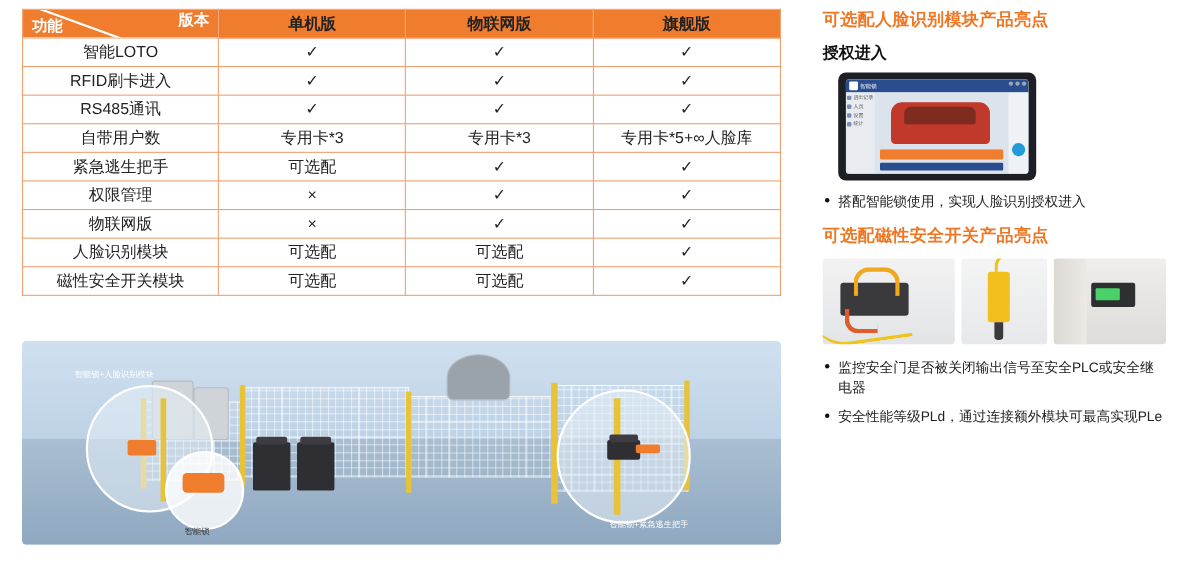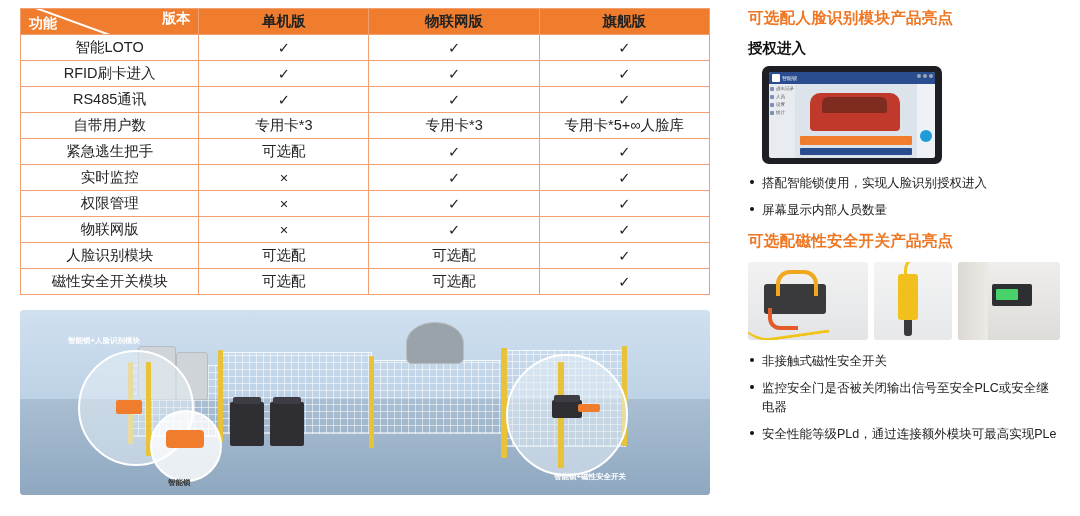--- a/index.html
+++ b/index.html
@@ -86,21 +86,20 @@
   
   .illus {
     position: absolute;
     left: 20px;
     top: 310px;
     width: 690px;
     height: 185px;
     border-radius: 4px;
     overflow: hidden;
     background: linear-gradient(180deg, #cfe0ef 0%, #bed2e6 48%, #9fb7cd 49%, #92abc3 100%);
-    font-weight: bold;
   }
   .illus .floor {
     position: absolute;
     left: 0; top: 48%;
     width: 100%; height: 52%;
     background: linear-gradient(180deg, #a9bed2 0%, #8fa8c0 100%);
   }
   .illus .fence {
     position: absolute;
     background:
@@ -407,26 +406,20 @@
           <td>专用卡*3</td>
           <td>专用卡*5+∞人脸库</td>
         </tr>
         <tr>
           <td>紧急逃生把手</td>
           <td>可选配</td>
           <td>✓</td>
           <td>✓</td>
         </tr>
         <tr>
-          <td>实时监控</td>
-          <td>×</td>
-          <td>✓</td>
-          <td>✓</td>
-        </tr>
-        <tr>
           <td>权限管理</td>
           <td>×</td>
           <td>✓</td>
           <td>✓</td>
         </tr>
         <tr>
           <td>物联网版</td>
           <td>×</td>
           <td>✓</td>
           <td>✓</td>
@@ -477,21 +470,21 @@
     <div class="circle-zoom" style="left:130px; top:100px; width:68px; height:68px; background:rgba(255,255,255,.8);">
       <div class="lockdev" style="left:14px; top:18px; width:38px; height:18px; border-radius:4px;"></div>
     </div>
     <div class="cap cap-dark" style="left:148px; top:168px;">智能锁</div>
 
     <div class="circle-zoom" style="left:486px; top:44px; width:118px; height:118px;">
       <div class="post" style="left:50px; top:6px; width:6px; height:106px;"></div>
       <div class="box" style="left:44px; top:44px; width:30px; height:18px;"></div>
       <div class="lockdev" style="left:70px; top:48px; width:22px; height:8px;"></div>
     </div>
-    <div class="cap" style="left:534px; top:162px;">智能锁+磁性安全开关</div>
+    <div class="cap" style="left:534px; top:162px;">智能锁+紧急逃生把手</div>
   </div>
 
   <div class="right-col">
 
     <h2 class="sec-title">可选配人脸识别模块产品亮点</h2>
     <h3 class="sub-title">授权进入</h3>
 
     <div class="device-shot">
       <div class="screen">
         <div class="ds-top">
@@ -529,21 +522,20 @@
           </div>
           <div class="ds-right">
             <div class="ds-btn"></div>
           </div>
         </div>
       </div>
     </div>
 
     <ul class="bullets">
       <li>搭配智能锁使用，实现人脸识别授权进入</li>
-      <li>屏幕显示内部人员数量</li>
     </ul>
 
     <h2 class="sec-title">可选配磁性安全开关产品亮点</h2>
 
     <div class="photo-row">
       <div class="photo p1">
         <div class="sw-cable"></div>
         <div class="sw-body"></div>
         <div class="sw-handle"></div>
         <div class="sw-hook"></div>
@@ -552,19 +544,18 @@
         <div class="yel-cable"></div>
         <div class="yel-tag"></div>
       </div>
       <div class="photo p3">
         <div class="wall-line"></div>
         <div class="wall-dev"></div>
       </div>
     </div>
 
     <ul class="bullets">
-      <li>非接触式磁性安全开关</li>
       <li>监控安全门是否被关闭输出信号至安全PLC或安全继电器</li>
       <li>安全性能等级PLd，通过连接额外模块可最高实现PLe</li>
     </ul>
   </div>
 
 </div>
 
 </body></html>

